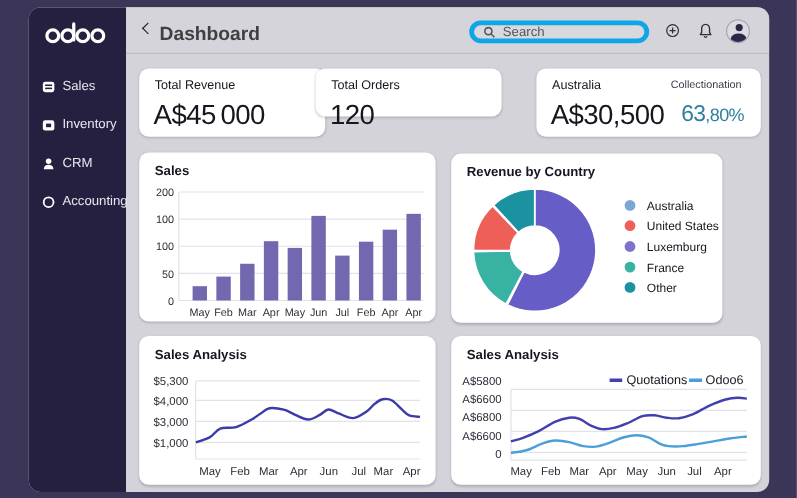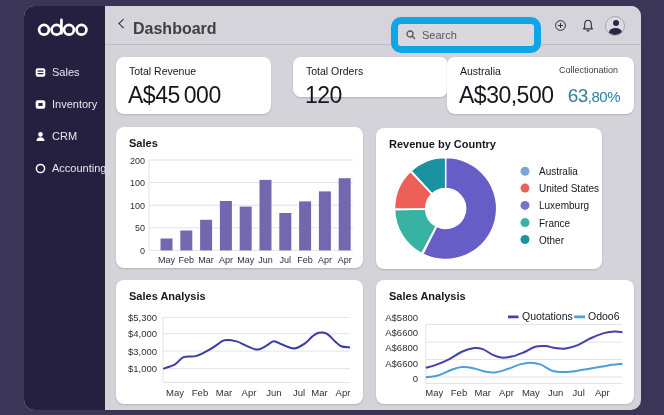--- a/index.html
+++ b/index.html
@@ -6,21 +6,21 @@
 html,body{width:664px;height:415px;overflow:hidden}
 body{background:#3b3557;font-family:"Liberation Sans",sans-serif;position:relative}
 .window{position:absolute;left:24px;top:6px;width:617px;height:404px;border-radius:10px;overflow:hidden;background:#d4d3d9}
 .sidebar{position:absolute;left:0;top:0;width:81px;height:404px;background:#262040}
 .nav{position:absolute;left:0;top:50px;width:81px}
 .nav .item{height:32px;display:flex;align-items:center;padding-left:11px;color:#e7e6ef;font-size:11px}
 .nav .item svg{margin-right:6px;flex:none}
 .topbar{position:absolute;left:81px;top:0;width:536px;height:39px;background:#d5d4da;border-bottom:1px solid #bcbbc3}
 .chev{position:absolute;left:15px;top:14px;width:6.5px;height:6.5px;border-left:1.6px solid #23262f;border-bottom:1.6px solid #23262f;transform:rotate(45deg)}
 .tbtitle{position:absolute;left:28px;top:13.5px;font-size:16px;font-weight:bold;color:#404040}
-.search{position:absolute;left:286px;top:11px;width:150px;height:36px;border:7px solid #0ea5e9;border-radius:10px;background:#d9d8de;display:flex;align-items:center;padding-left:8px;color:#555460;font-size:11px}
+.search{position:absolute;left:286px;top:11px;width:150px;height:19px;border:4px solid #0ea5e9;border-radius:10px;background:#d9d8de;display:flex;align-items:center;padding-left:8px;color:#555460;font-size:11px}
 .search svg{margin-right:6px}
 .tbicons{position:absolute;right:16px;top:0;height:39px;display:flex;align-items:center}
 .avatar{width:20px;height:20px;border-radius:50%;background:#dcdbe1;border:1px solid #a7a6b0;position:relative;overflow:hidden}
 .avatar .head{position:absolute;left:6.9px;top:3.2px;width:6.4px;height:6.4px;border-radius:50%;background:#2c2747}
 .avatar .bodyp{position:absolute;left:3px;top:11.8px;width:13px;height:8.5px;border-radius:50% 50% 45% 45%;background:#2c2747}
 .card{position:absolute;background:#fff;border-radius:8px;box-shadow:0 1px 2px rgba(30,30,50,.18)}
 .kpi .lbl{position:absolute;left:13px;top:8px;font-size:10.5px;font-weight:normal;color:#15171f}
 .kpi .val{position:absolute;left:12px;top:25px;font-size:23px;font-weight:500;color:#15171f;letter-spacing:-0.5px}
 .ctitle{position:absolute;left:13px;top:10px;font-size:11px;font-weight:bold;color:#15171f}
 svg text{font-family:"Liberation Sans",sans-serif}
@@ -78,21 +78,21 @@
           <div class="head"></div>
           <div class="bodyp"></div>
         </div>
     </div>
   </div>
 
   <div class="card kpi" style="left:92px;top:51px;width:155px;height:57px">
     <div class="lbl">Total Revenue</div>
     <div class="val">A$45 000</div>
   </div>
-  <div class="card kpi" style="left:269px;top:51px;width:155px;height:40px">
+  <div class="card kpi" style="left:239px;top:51px;width:155px;height:40px">
     <div class="lbl">Total Orders</div>
     <div class="val">120</div>
   </div>
   <div class="card kpi" style="left:423px;top:51px;width:187px;height:57px">
     <div class="lbl">Australia</div>
     <div class="lbl" style="left:auto;right:16px;font-weight:normal;font-size:9px;color:#3a3d48">Collectionation</div>
     <div class="val">A$30,500</div>
     <div class="val" style="left:auto;right:14px;color:#2d7f9e;font-size:19px;top:28px">63<span style="font-size:15px">,80%</span></div>
   </div>
 

